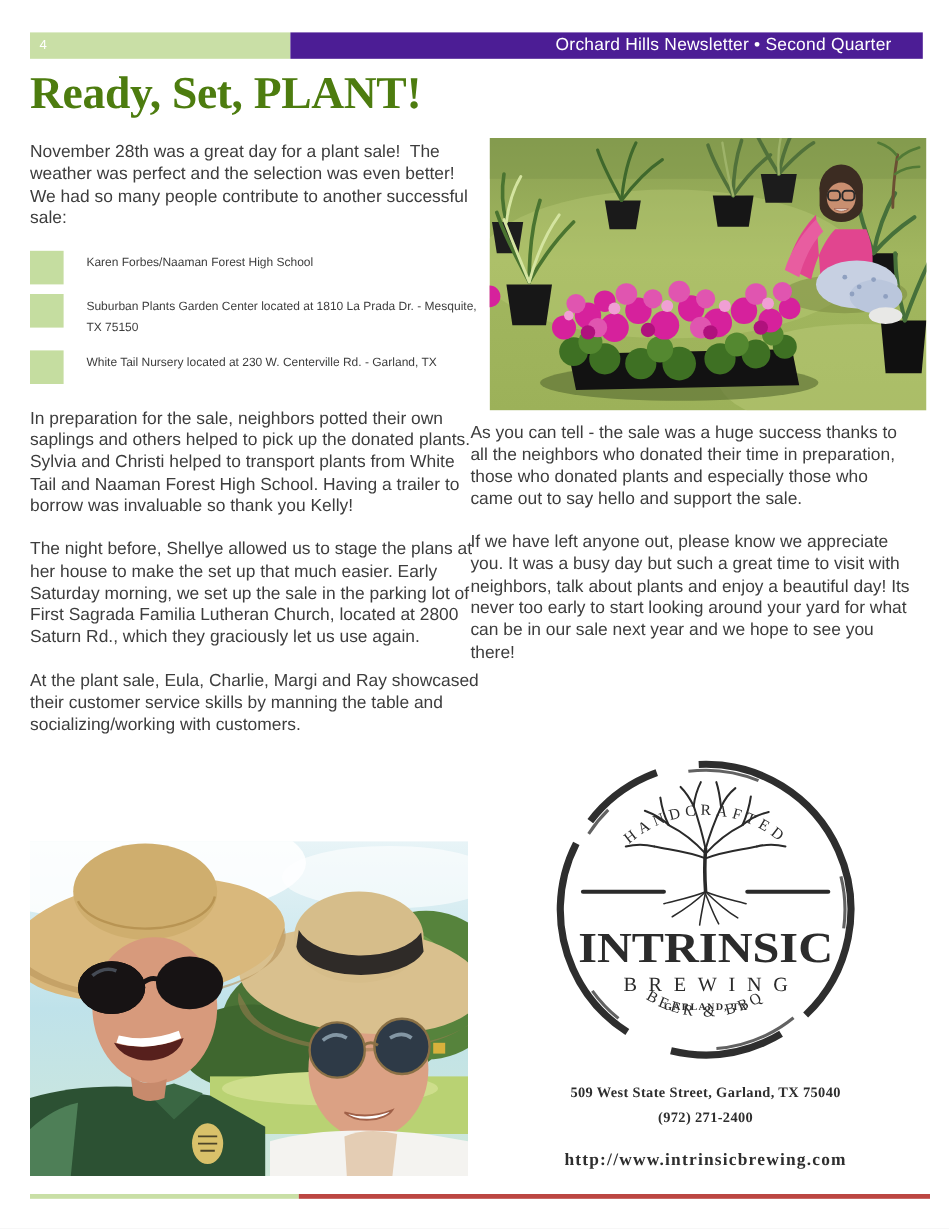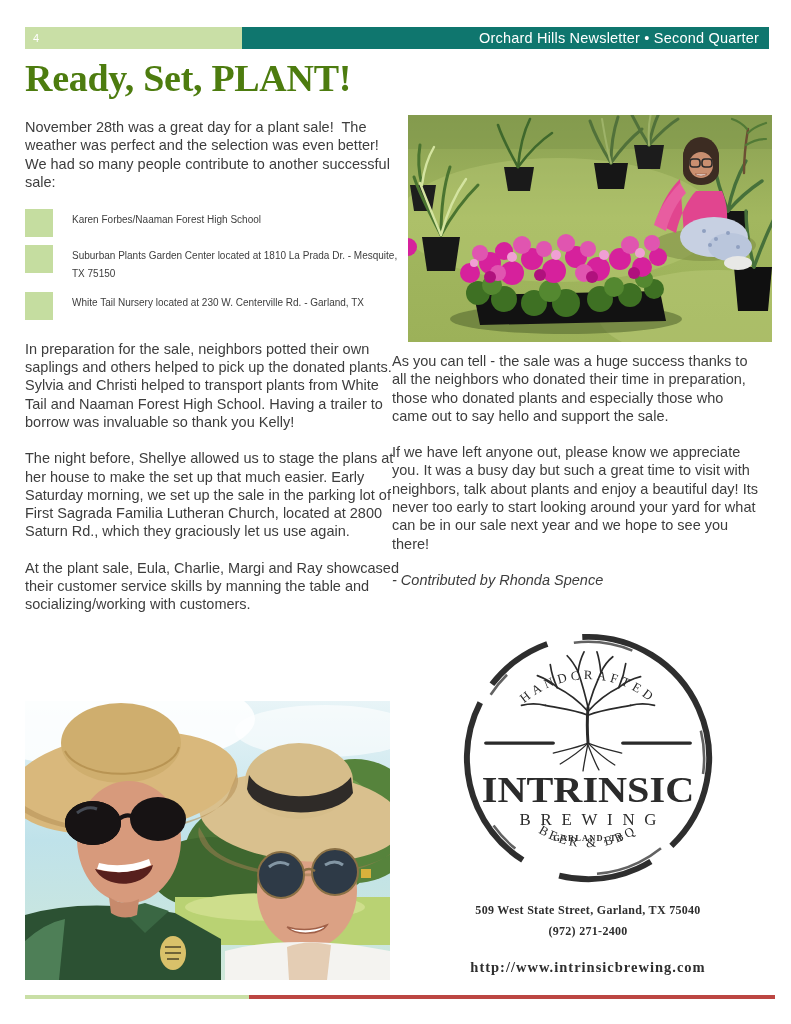--- a/index.html
+++ b/index.html
@@ -8,23 +8,23 @@
     background:#ffffff;overflow:hidden;
     font-family:"Liberation Sans",sans-serif;color:#3d3d3d;
   }
   
   .hdr{position:absolute;top:27px;left:25px;width:744px;height:22px;display:flex;}
   .hdr-left{
     width:217px;background:#c9dfa6;color:#ffffff;
     font-size:11px;display:flex;align-items:center;padding-left:8px;box-sizing:border-box;
   }
   .hdr-right{
-    flex:1;background:#0f766e;color:#ffffff;font-size:14.5px;
+    flex:1;background:#4c1d95;color:#ffffff;font-size:14.5px;
     display:flex;align-items:center;justify-content:flex-end;
-    padding-right:10px;box-sizing:border-box;letter-spacing:.2px;
+    padding-right:26px;box-sizing:border-box;letter-spacing:.2px;
   }
   
   .title{
     position:absolute;left:25px;top:56px;margin:0;
     font-family:"Liberation Serif",serif;font-weight:bold;
     font-size:38px;color:#4d7c0f;letter-spacing:-.3px;
   }
   
   .col-left{position:absolute;left:25px;top:118px;width:374px;}
   .col-right-text{position:absolute;left:392px;top:352px;width:368px;}
@@ -233,21 +233,20 @@
           <circle cx="132" cy="160" r="6"></circle>
           <circle cx="184" cy="162" r="6"></circle>
           <circle cx="226" cy="158" r="6"></circle>
       </g>
     </g>
   </svg>
 
   <div class="col-right-text">
     <p class="body">As you can tell - the sale was a huge success thanks to all the neighbors who donated their time in prepa­ration, those who donated plants and especially those who came out to say hello and support the sale.</p>
     <p class="body">If we have left anyone out, please know we appre­ciate you. It was a busy day but such a great time to visit with neighbors, talk about plants and enjoy a beautiful day! Its never too early to start looking around your yard for what can be in our sale next year and we hope to see you there!</p>
-    <p class="body byline">- Contributed by Rhonda Spence</p>
   </div>
 
   <div class="logo-wrap">
     <svg class="logo-svg" width="268" height="268" viewBox="0 0 270 270">
       <defs>
         <path id="arcT" d="M42,125 A97,97 0 0 1 228,125" fill="none"></path>
         <path id="arcB" d="M50,168 A92,92 0 0 0 220,168" fill="none"></path>
       </defs>
       <g fill="none" stroke="#2e2e2e">
         <circle cx="135" cy="135" r="122" stroke-width="6" stroke-dasharray="150 26 96 40 180 22 70 36" transform="rotate(-24 135 135)"></circle>

